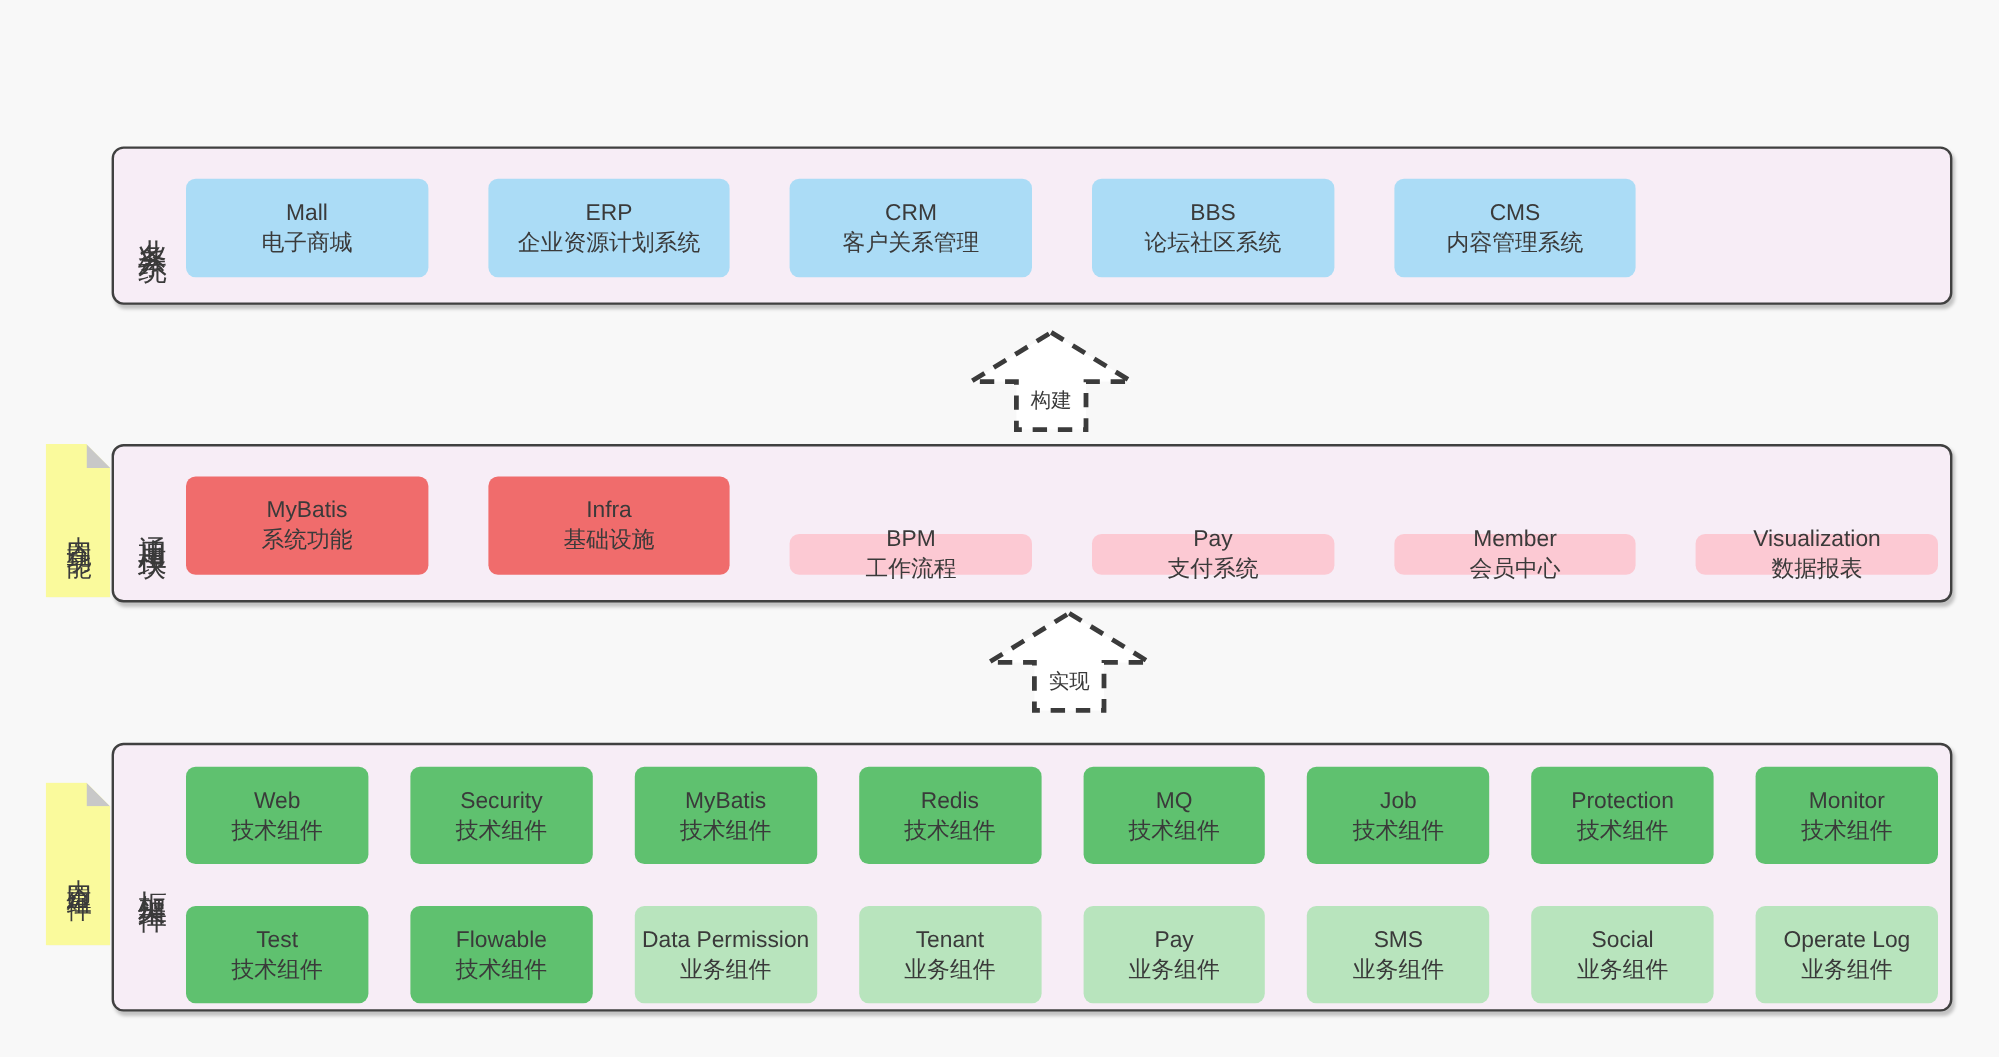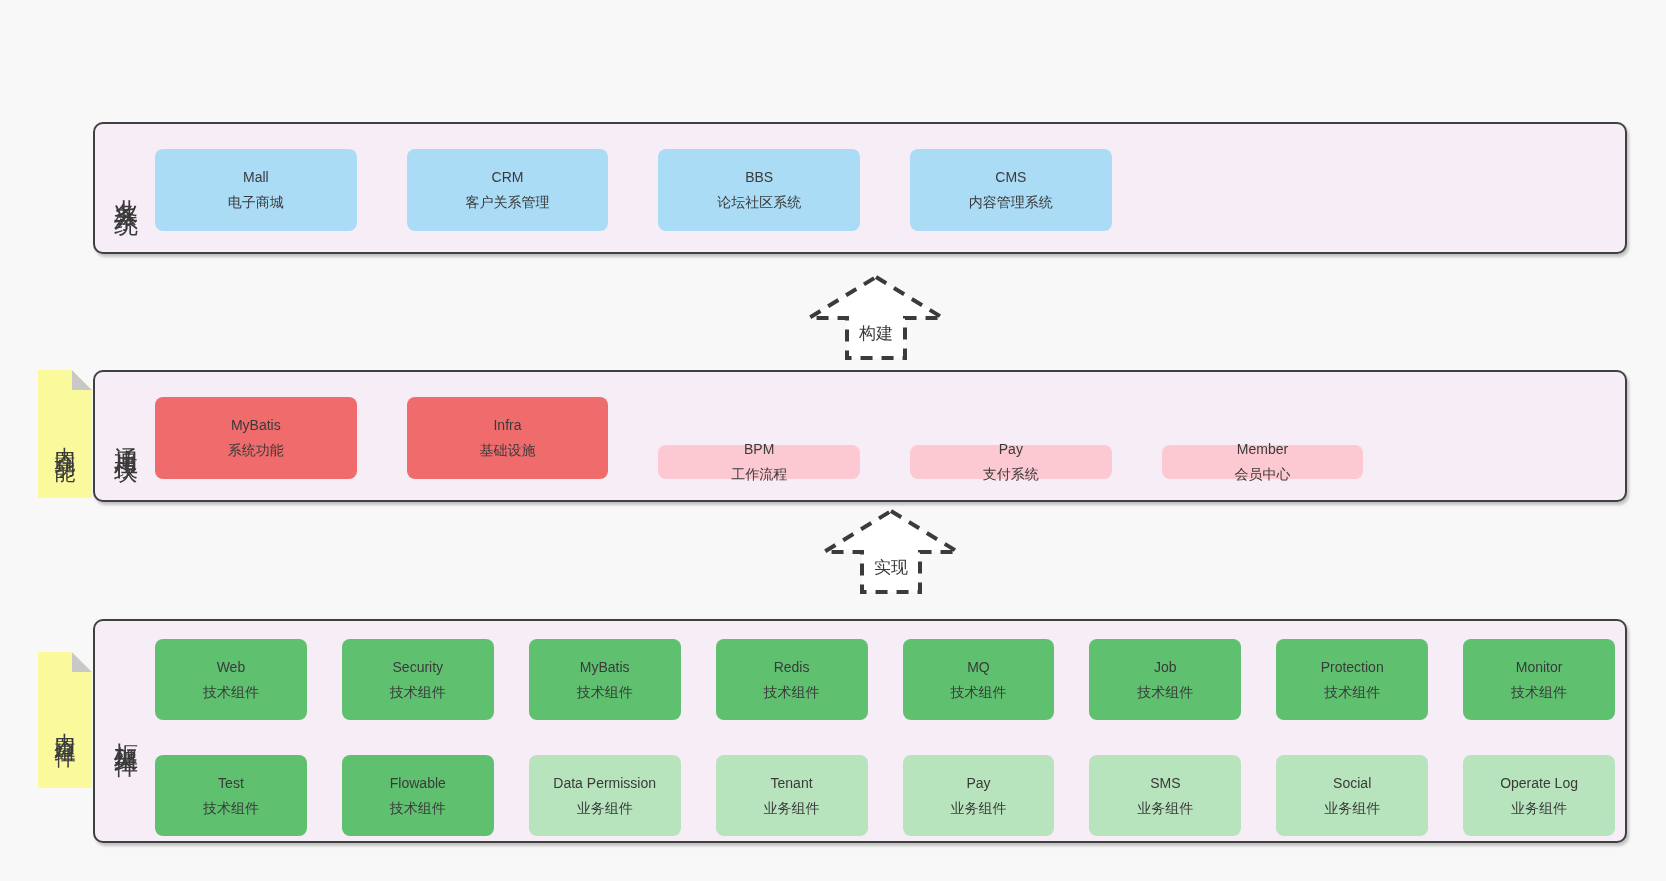--- a/index.html
+++ b/index.html
@@ -26,21 +26,21 @@
     writing-mode:vertical-rl;text-orientation:upright;
     font-size:24px;letter-spacing:4px;white-space:nowrap;
   }
   
   .grid{position:absolute;left:60px;right:10px;display:grid;}
   .cols6{top:25px;grid-template-columns:repeat(6,1fr);gap:50px;grid-auto-rows:82px;}
   .cols8{top:18px;grid-template-columns:repeat(8,1fr);gap:35px 35px;grid-auto-rows:81px;}
   .box{
     border-radius:8px;display:flex;flex-direction:column;
     align-items:center;justify-content:center;text-align:center;
-    font-size:14px;line-height:25px;padding:2px;box-sizing:border-box;
+    font-size:19px;line-height:25px;padding:2px;box-sizing:border-box;
   }
   .v-blue{background:var(--blue,#abdcf6);}
   .v-red{background:var(--red,#f06c6c);}
   .v-pink{background:var(--pink,#fcc9d3);margin-top:48px;}
   .v-green{background:var(--green,#5fc16f);}
   .v-light_green{background:var(--light-green,#b8e4bd);}
   
   .sticky-tab{
     position:absolute;left:38px;width:54px;box-sizing:border-box;
     background:var(--yellow-tab,#fafa9c);z-index:1;
@@ -75,20 +75,24 @@
 <div class="stage">
 
   <section class="layer layer-business">
     <div class="side-label">业务系统</div>
     <div class="grid cols6" id="grid-business">
         <div class="box v-blue">
           <div>Mall</div>
           <div>电子商城</div>
         </div>
         <div class="box v-blue">
+          <div>ERP</div>
+          <div>企业资源计划系统</div>
+        </div>
+        <div class="box v-blue">
           <div>CRM</div>
           <div>客户关系管理</div>
         </div>
         <div class="box v-blue">
           <div>BBS</div>
           <div>论坛社区系统</div>
         </div>
         <div class="box v-blue">
           <div>CMS</div>
           <div>内容管理系统</div>
@@ -124,20 +128,24 @@
           <div>工作流程</div>
         </div>
         <div class="box v-pink">
           <div>Pay</div>
           <div>支付系统</div>
         </div>
         <div class="box v-pink">
           <div>Member</div>
           <div>会员中心</div>
         </div>
+        <div class="box v-pink">
+          <div>Visualization</div>
+          <div>数据报表</div>
+        </div>
       </div>
   </section>
 
   <div class="arrow arrow-implement">
     <svg viewBox="0 0 140 88">
       <path d="M70 3 L137 44 L99 44 L99 84 L41 84 L41 44 L3 44 Z" fill="#ffffff" stroke="#3b3b3b" stroke-width="4" stroke-dasharray="12 9"></path>
     </svg>
     <span class="arrow-label">实现</span>
   </div>
 

